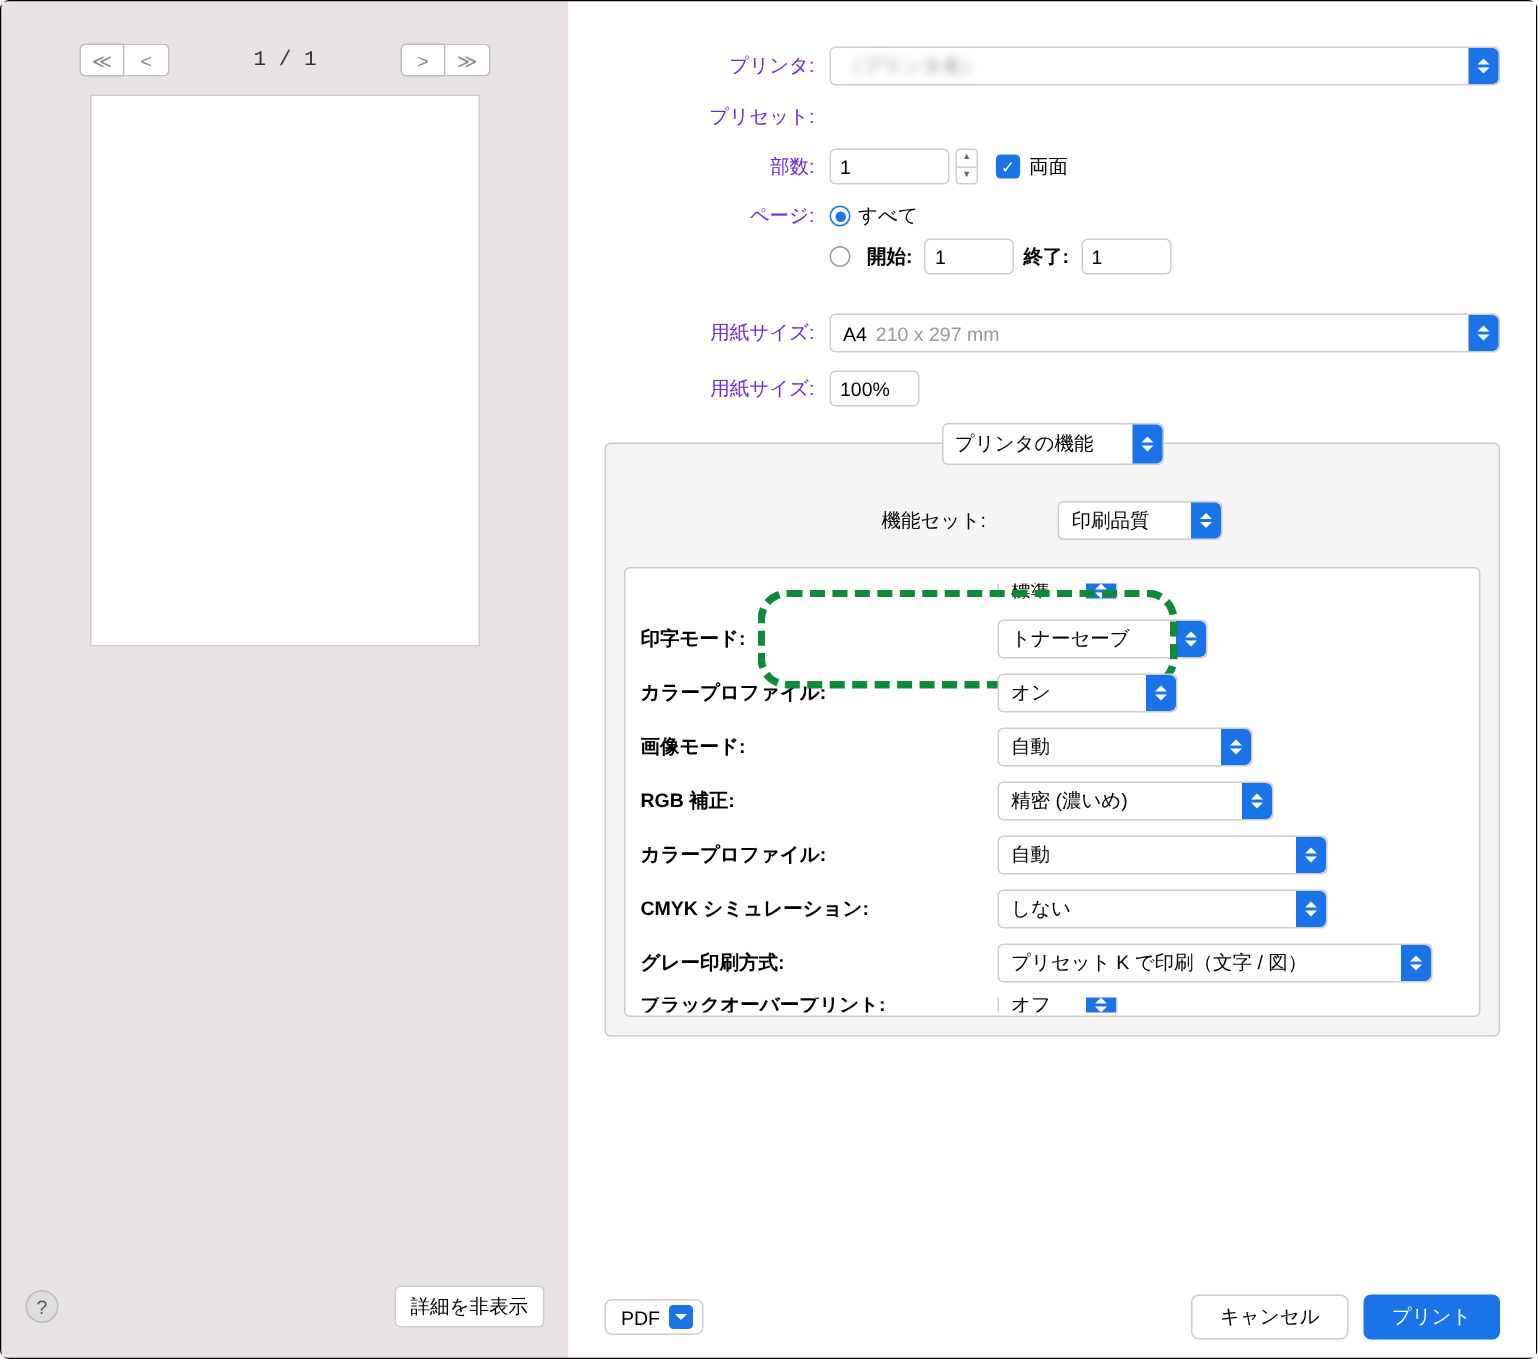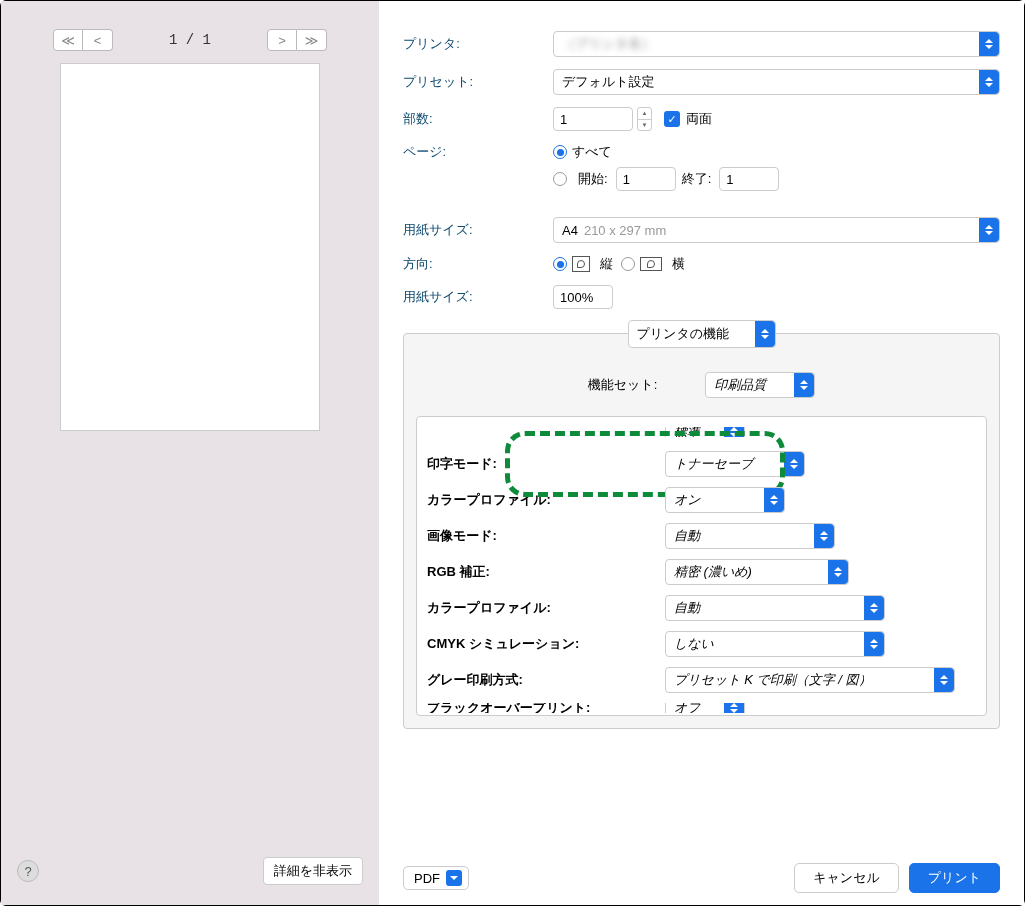--- a/index.html
+++ b/index.html
@@ -11,38 +11,38 @@
 .nav-btn { width: 30px; height: 22px; background: #fff; border: 1px solid #bbb; display: flex; align-items: center; justify-content: center; color: #888; }
 .nav-btn:first-child { border-radius: 4px 0 0 4px; }
 .nav-btn:last-child { border-radius: 0 4px 4px 0; border-left: none; }
 .page-count { font-size: 14px; color: #333; font-family: Liberation Mono, monospace; }
 .page-preview { width: 260px; height: 368px; background: #fff; border: 1px solid #ccc; margin: 0 auto; }
 .preview-footer { margin-top: auto; display: flex; justify-content: space-between; align-items: center; padding: 8px 4px; }
 .help-btn { width: 22px; height: 22px; border-radius: 50%; background: #ddd; border: 1px solid #bbb; display: flex; align-items: center; justify-content: center; color: #555; }
 .link-btn { background: #fff; border: 1px solid #ccc; border-radius: 4px; padding: 4px 10px; font-size: 13px; }
 .settings-pane { flex: 1; background: #fff; display: flex; flex-direction: column; padding: 30px 24px 12px; }
 .row { display: flex; align-items: center; margin-bottom: 12px; }
-.row-label { width: 150px; text-align: left; padding-right: 10px; color: #0c4a6e; }
+.row-label { width: 150px; text-align: right; padding-right: 10px; color: #6d28d9; }
 .select-ctl { flex: 1; position: relative; display: flex; align-items: center; border: 1px solid #ccc; border-radius: 4px; background: #fff; height: 26px; padding-left: 8px; }
-.select-ctl.sm { flex: 0 0 auto; font-style: italic; }
+.select-ctl.sm { flex: 0 0 auto; }
 .select-arrows { position: absolute; right: 0; top: 0; bottom: 0; width: 20px; background: #1a73e8; border-radius: 0 4px 4px 0; display: flex; flex-direction: column; align-items: center; justify-content: center; }
 .select-arrows::before { content: ''; border: 4px solid transparent; border-bottom-color: #fff; margin-bottom: 1px; }
 .select-arrows::after { content: ''; border: 4px solid transparent; border-top-color: #fff; margin-top: 1px; }
 .num-input { width: 80px; height: 24px; border: 1px solid #ccc; border-radius: 4px; padding-left: 6px; display: flex; align-items: center; }
 .stepper { width: 15px; height: 24px; margin-left: 4px; display: flex; flex-direction: column; border: 1px solid #ccc; border-radius: 3px; }
 .stepper span { flex: 1; display: flex; align-items: center; justify-content: center; font-size: 6px; color: #666; }
 .stepper span:first-child { border-bottom: 1px solid #ccc; }
 .checkbox { width: 16px; height: 16px; border-radius: 3px; margin-right: 6px; display: inline-flex; align-items: center; justify-content: center; }
 .checkbox.checked { background: #1a73e8; color: #fff; font-size: 11px; }
 .checkbox.checked::after { content: '✓'; }
 .radio { width: 14px; height: 14px; border: 1px solid #999; border-radius: 50%; margin-right: 5px; display: inline-flex; align-items: center; justify-content: center; }
 .radio.checked { border-color: #1a73e8; }
 .radio.checked::after { content: ''; width: 7px; height: 7px; background: #1a73e8; border-radius: 50%; }
 .txt-input { width: 60px; height: 24px; border: 1px solid #ccc; border-radius: 4px; padding-left: 6px; display: flex; align-items: center; }
-.sublabel { margin: 0 8px 0 6px; }
+.sublabel { margin: 0 8px 0 6px; font-weight: bold; }
 .orient-icon { width: 18px; height: 16px; border: 1.5px solid #555; margin-right: 4px; display: inline-flex; align-items: center; justify-content: center; position: relative; }
 .orient-icon.land { width: 22px; height: 14px; }
 .orient-icon::after { content: ''; width: 6px; height: 6px; border: 1px solid #555; border-radius: 50% 50% 50% 0; }
 .features-box { margin-top: 12px; border: 1px solid #ccc; background: #f5f5f5; border-radius: 4px; padding: 0 12px 12px; position: relative; }
 .tab-label { position: absolute; top: -14px; left: 50%; transform: translateX(-50%); }
 .tab-label .select-ctl { width: 148px; height: 28px; background: #fff; }
 .features-inner { margin-top: 38px; }
 .scroll-box { border: 1px solid #ccc; background: #fff; border-radius: 4px; padding: 10px 10px 4px; height: 300px; overflow: hidden; }
 .frow { display: flex; align-items: center; margin-bottom: 10px; gap: 38px; }
 .flabel { flex: 0 0 200px; text-align: left; padding-right: 10px; font-size: 13px; font-weight: bold; }
@@ -86,24 +86,20 @@
     <div class="row">
       <div class="row-label">プリンタ:</div>
       <div class="select-ctl">
         <span class="blurred">（プリンタ名）</span>
         <div class="select-arrows"></div>
       </div>
     </div>
 
     <div class="row">
       <div class="row-label">プリセット:</div>
-      <div class="select-ctl">
-        <span>デフォルト設定</span>
-        <div class="select-arrows"></div>
-      </div>
     </div>
 
     <div class="row">
       <div class="row-label">部数:</div>
       <div class="num-input">
           <span>1</span>
         </div>
       <div class="stepper">
           <span>▲</span>
           <span>▼</span>
@@ -133,29 +129,20 @@
 
     <div class="row" style="margin-top:14px">
       <div class="row-label">用紙サイズ:</div>
       <div class="select-ctl">
         <span>A4</span>
         <span class="muted" style="margin-left:6px">210 x 297 mm</span>
         <div class="select-arrows"></div>
       </div>
     </div>
 
-    <div class="row">
-      <div class="row-label">方向:</div>
-      <span class="radio checked"></span>
-      <span class="orient-icon"></span>
-      <span class="sublabel">縦</span>
-      <span class="radio"></span>
-      <span class="orient-icon land"></span>
-      <span class="sublabel">横</span>
-    </div>
 
     <div class="row">
       <div class="row-label">用紙サイズ:</div>
       <div class="txt-input">
           <span>100%</span>
         </div>
     </div>
 
     <div class="features-box">
       <div class="tab-label">

